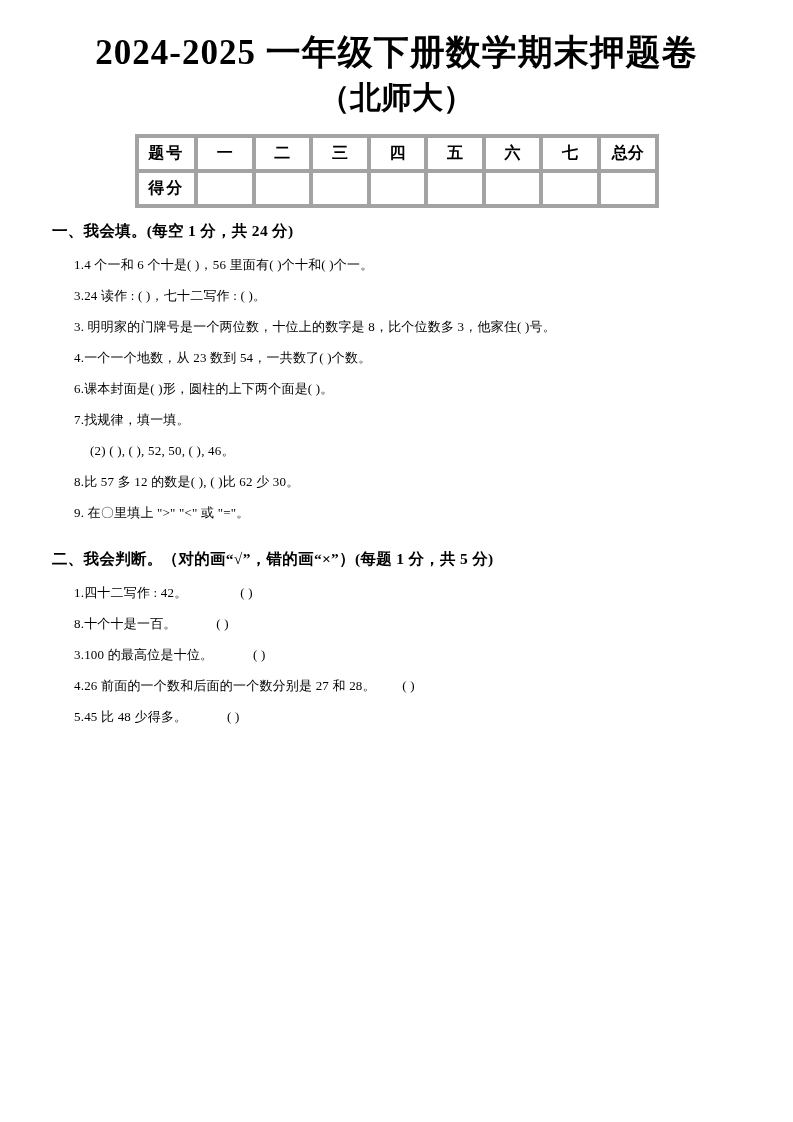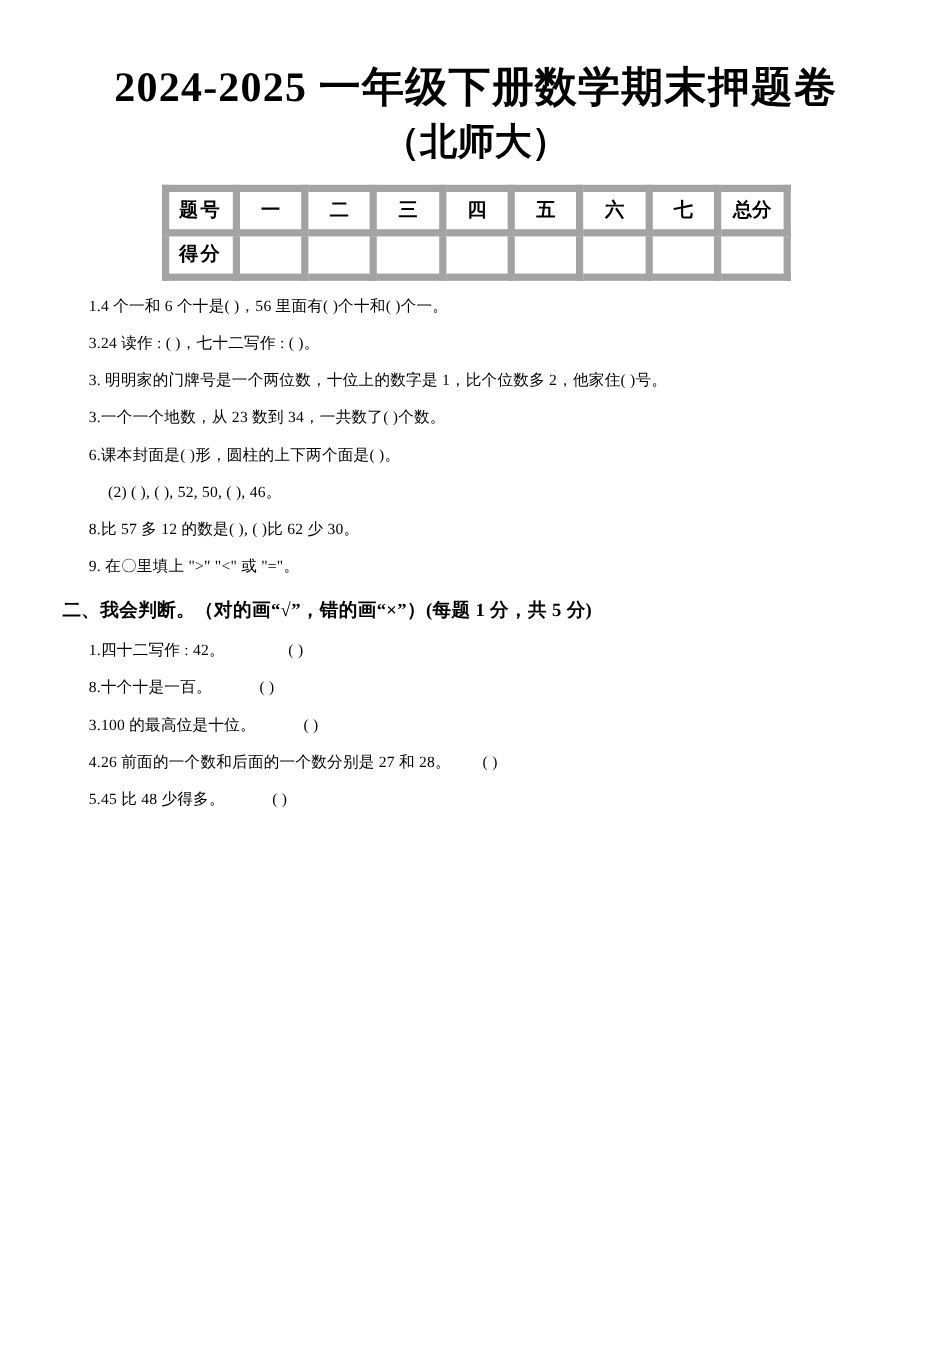--- a/index.html
+++ b/index.html
@@ -12,21 +12,21 @@
     height: 1122px;
     font-family: "Liberation Serif", serif;
     color: #000000;
     position: relative;
     overflow: hidden;
   }
   .page {
     width: 793px;
     height: 1122px;
     box-sizing: border-box;
-    padding: 40px 52px 0 52px;
+    padding: 20px 52px 0 52px;
     position: relative;
   }
   .title-block {
     text-align: center;
     margin-top: 10px;
   }
   .title-line {
     font-family: "Liberation Serif", serif;
     font-weight: bold;
     font-size: 35px;
@@ -41,21 +41,21 @@
   .score-table-wrap {
     display: flex;
     justify-content: center;
     margin-top: 14px;
   }
   table.score-table {
     border-collapse: collapse;
     width: 524px;
   }
   table.score-table td {
-    border: 6px solid #a3a3a3;
+    border: 4px solid #a3a3a3;
     height: 29px;
     text-align: center;
     font-size: 16px;
     font-weight: bold;
     font-family: "Liberation Serif", serif;
   }
   table.score-table td.head-cell {
     width: 66px;
   }
   table.score-table td.label-cell {
@@ -81,21 +81,21 @@
   }
   .q.ineq {
     padding-left: 36px;
     letter-spacing: 0.6px;
   }
   .sep {
     display: inline-block;
     width: 30px;
   }
   .section2 {
-    margin-top: 16px;
+    margin-top: 26px;
   }
 </style>
 </head>
 <body>
 
 <div class="page">
 
   <div class="title-block">
     <div class="title-line">2024-2025 一年级下册数学期末押题卷</div>
     <div class="title-line2">（北师大）</div>
@@ -123,26 +123,28 @@
         <td class="head-cell"></td>
         <td class="head-cell"></td>
         <td class="head-cell"></td>
         <td class="head-cell"></td>
         <td class="head-cell"></td>
       </tr>
     </tbody>
       </table>
   </div>
 
+  <div class="section-heading">一、我会填。(每空 1 分，共 24 分)</div>
 
   <div class="q">1.4 个一和 6 个十是(        )，56 里面有(       )个十和(       )个一。</div>
   <div class="q">3.24 读作 : (                )，七十二写作 : (                )。</div>
-  <div class="q">3. 明明家的门牌号是一个两位数，十位上的数字是 1，比个位数多 2，他家住(       )号。</div>
-  <div class="q">3.一个一个地数，从 23 数到 34，一共数了(       )个数。</div>
+  <div class="q">3. 明明家的门牌号是一个两位数，十位上的数字是 8，比个位数多 3，他家住(       )号。</div>
+  <div class="q">4.一个一个地数，从 23 数到 54，一共数了(       )个数。</div>
   <div class="q">6.课本封面是(       )形，圆柱的上下两个面是(       )。</div>
+  <div class="q">7.找规律，填一填。</div>
   <div class="q sub">(2) (       ), (       ), 52, 50, (       ), 46。</div>
   <div class="q">8.比 57 多 12 的数是(       ), (       )比 62 少 30。</div>
   <div class="q">9. 在〇里填上 "&gt;" "&lt;" 或 "="。</div>
 
 
   <div class="section-heading section2">二、我会判断。（对的画“√”，错的画“×”）(每题 1 分，共 5 分)</div>
 
   <div class="q">1.四十二写作 : 42。　　　　(       )</div>
   <div class="q">8.十个十是一百。　　　(       )</div>
   <div class="q">3.100 的最高位是十位。　　　(       )</div>

